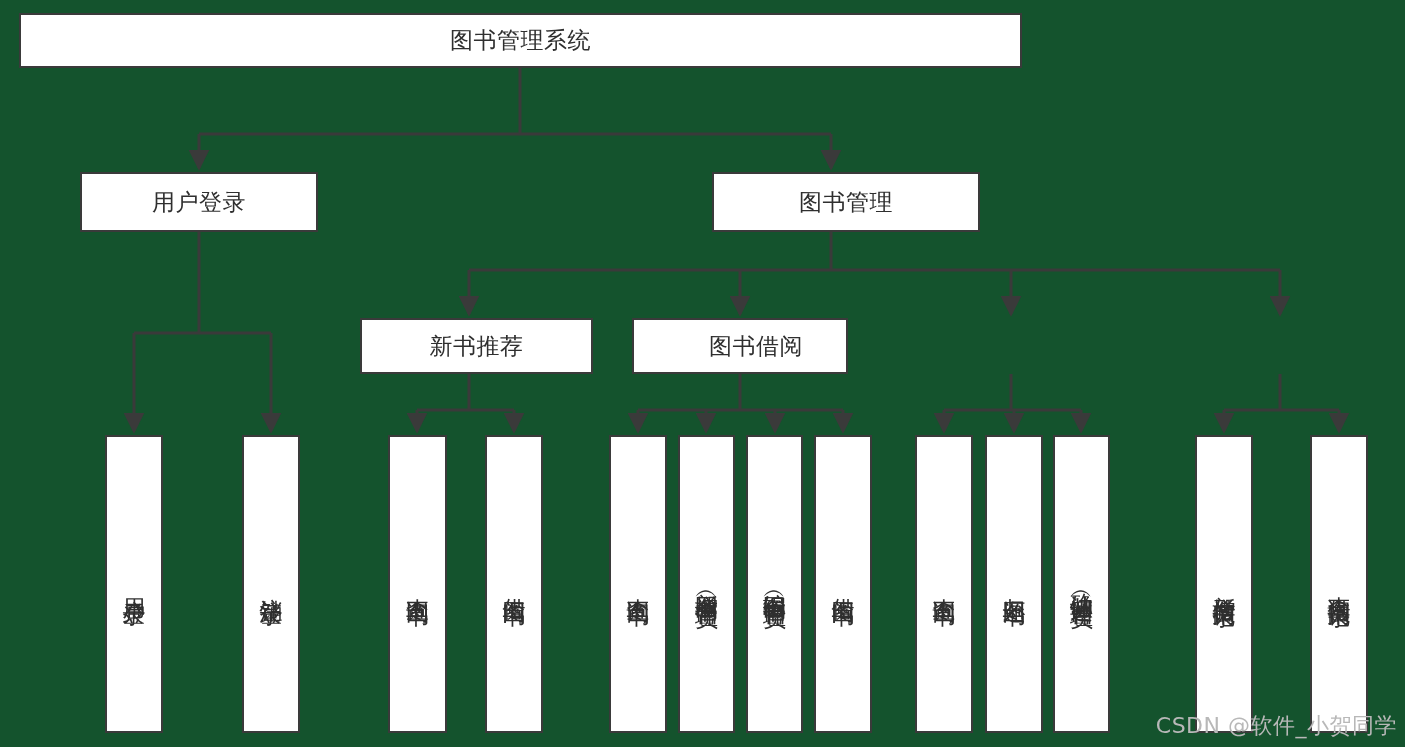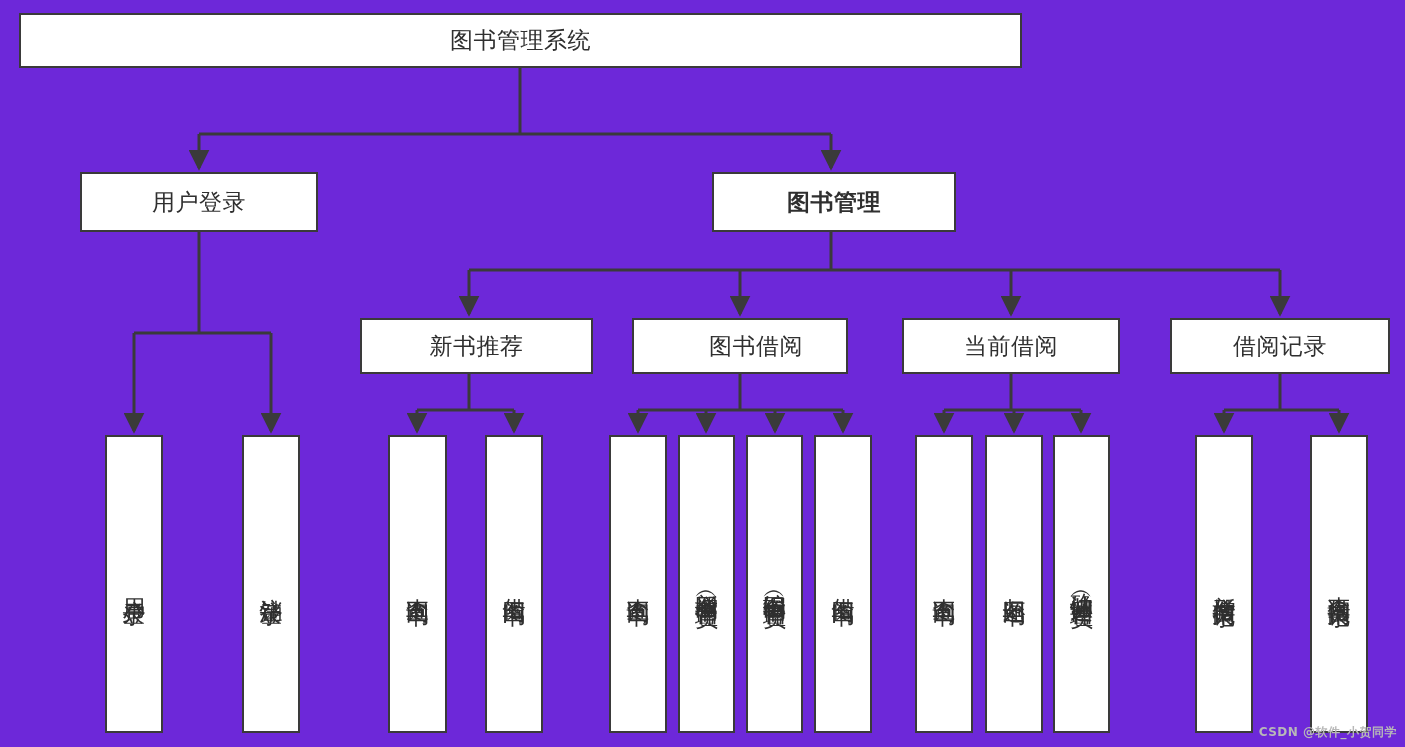--- a/index.html
+++ b/index.html
@@ -7,21 +7,21 @@
     padding: 0;
     background: #ffffff;
   }
   body {
     font-family: "DejaVu Sans", "Liberation Sans", sans-serif;
   }
   #canvas {
     position: relative;
     width: 1405px;
     height: 747px;
-    background: #6d28d9;
+    background: #14532d;
     overflow: hidden;
   }
   svg#wires {
     position: absolute;
     left: 0;
     top: 0;
     width: 1405px;
     height: 747px;
     pointer-events: none;
   }
@@ -50,25 +50,24 @@
     text-orientation: upright;
     font-size: 23px;
     line-height: 1.18;
     letter-spacing: 2px;
     white-space: nowrap;
   }
   .watermark {
     position: absolute;
     right: 8px;
     bottom: 6px;
-    font-size: 12px;
+    font-size: 22px;
     color: #b8b8b8;
     white-space: nowrap;
     letter-spacing: 0.5px;
-    font-weight: bold;
   }
 </style>
 </head>
 <body>
 
 <div id="canvas">
 
   <svg id="wires" viewBox="0 0 1405 747" xmlns="http://www.w3.org/2000/svg">
     <defs>
       <marker id="arrow" viewBox="0 0 12 12" refX="10.5" refY="6" markerWidth="7" markerHeight="7" orient="auto-start-reverse">
@@ -119,35 +118,29 @@
     </g>
   </svg>
 
   <div class="node horiz" style="left:19px; top:13px; width:1003px; height:55px;">
     <span class="node-label">图书管理系统</span>
   </div>
 
   <div class="node horiz" style="left:80px; top:172px; width:238px; height:60px;">
     <span class="node-label">用户登录</span>
   </div>
-  <div class="node horiz" style="left:712px; top:172px; width:244px; height:60px;font-weight:bold;">
+  <div class="node horiz" style="left:712px; top:172px; width:268px; height:60px;">
     <span class="node-label">图书管理</span>
   </div>
 
   <div class="node horiz" style="left:360px; top:318px; width:233px; height:56px;">
     <span class="node-label">新书推荐</span>
   </div>
   <div class="node horiz" style="left:632px; top:318px; width:216px; height:56px;padding-left:32px;">
     <span class="node-label">图书借阅</span>
-  </div>
-  <div class="node horiz" style="left:902px; top:318px; width:218px; height:56px;">
-    <span class="node-label">当前借阅</span>
-  </div>
-  <div class="node horiz" style="left:1170px; top:318px; width:220px; height:56px;">
-    <span class="node-label">借阅记录</span>
   </div>
 
   <div class="node vert" style="left:105px; top:435px; width:58px; height:298px;">
     <span class="node-label">用户登录</span>
   </div>
   <div class="node vert" style="left:242px; top:435px; width:58px; height:298px;">
     <span class="node-label">注销登录</span>
   </div>
 
   <div class="node vert" style="left:388px; top:435px; width:59px; height:298px;">

